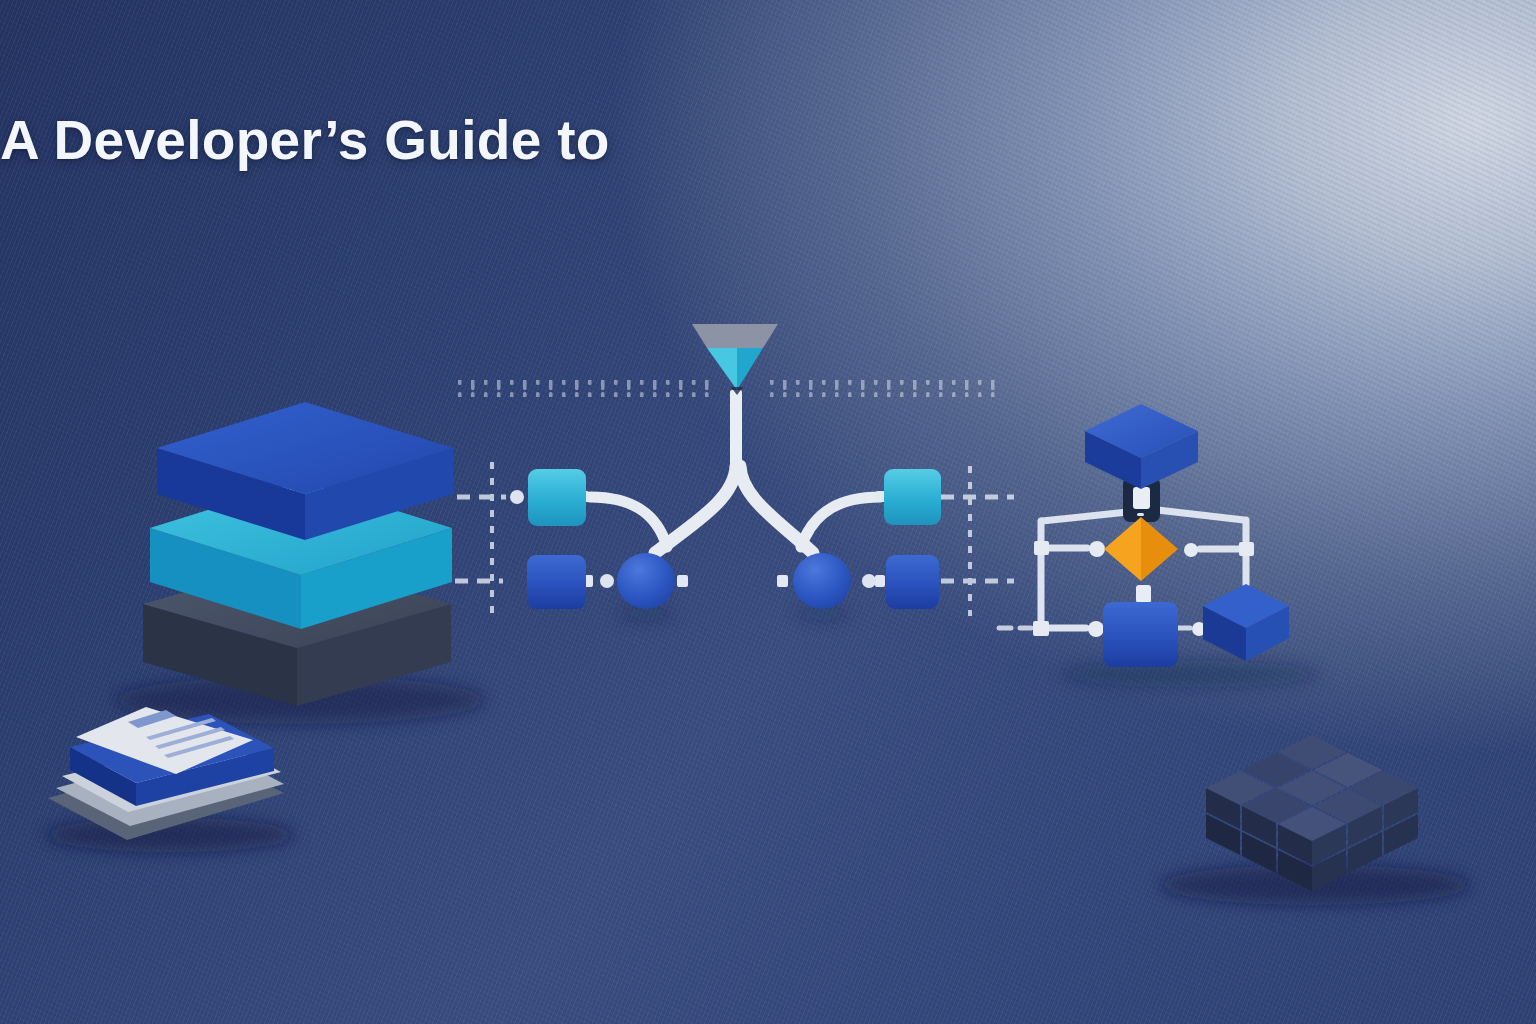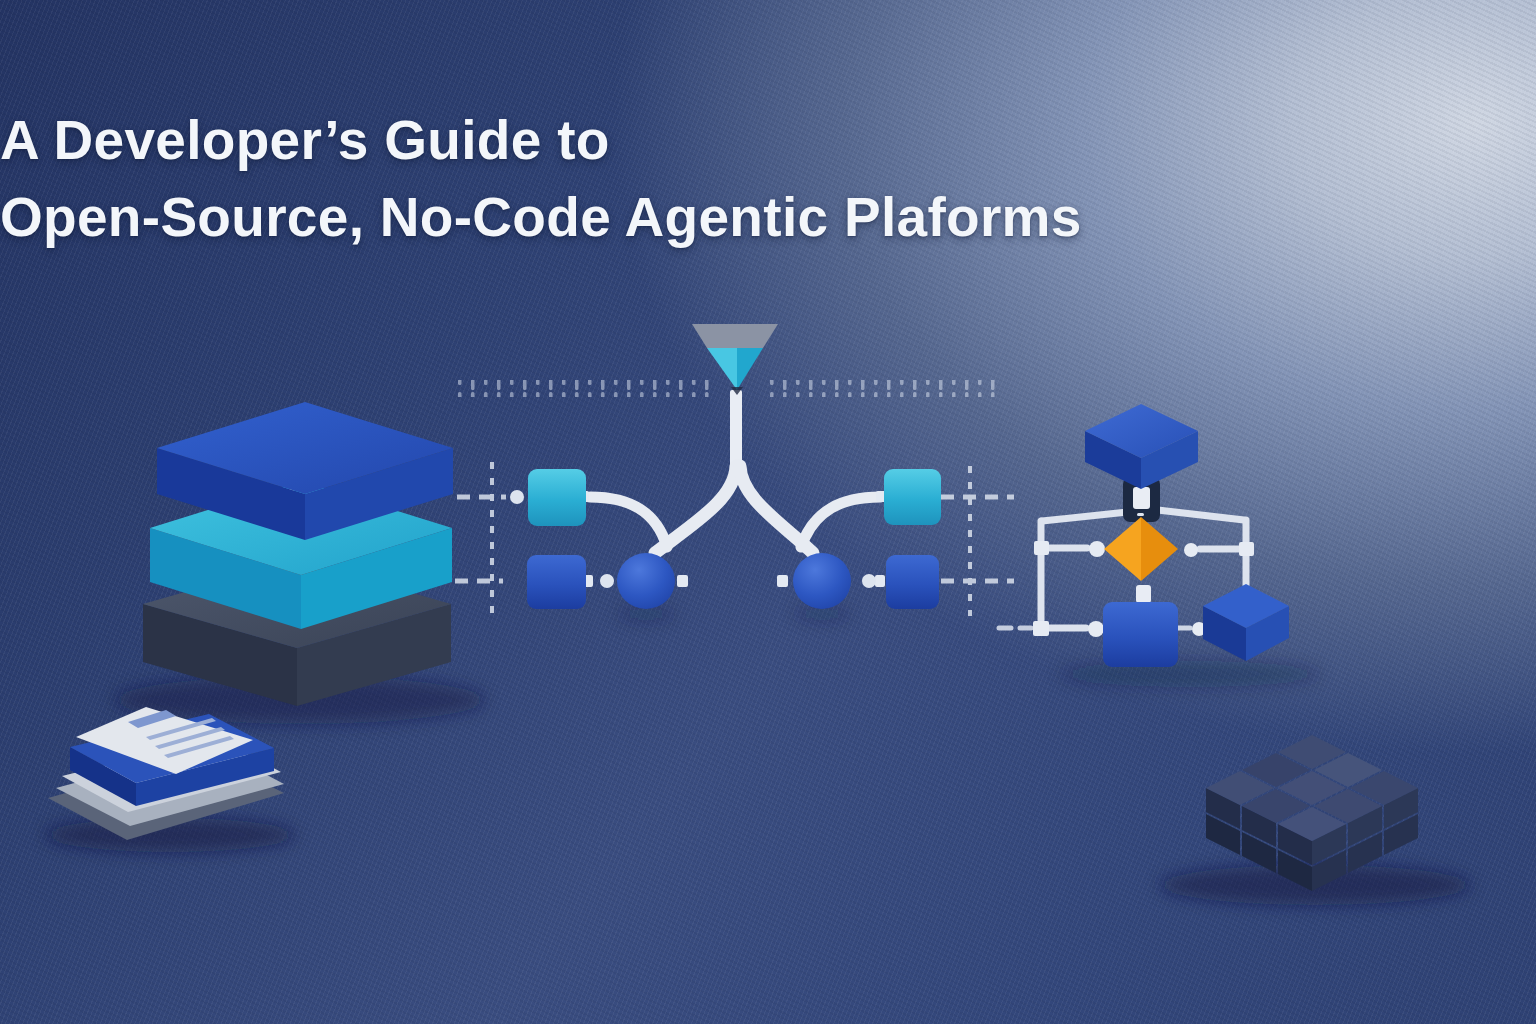--- a/index.html
+++ b/index.html
@@ -24,21 +24,20 @@
   svg.scene{position:absolute;left:0;top:0;}
 </style>
 </head>
 <body>
 
 <div class="stage">
   <div class="bg"></div>
 
   <div class="title">
     <div>A Developer’s Guide to</div>
-    <div>Open-Source, No-Code Agentic Plaforms</div>
   </div>
 
   <svg class="scene" width="1536" height="1024" viewBox="0 0 1536 1024">
     <defs>
       <linearGradient id="gradCyanSq" x1="0" y1="0" x2="0" y2="1">
         <stop offset="0" stop-color="#55cde6"></stop>
           <stop offset=".55" stop-color="#2aaed3"></stop>
           <stop offset="1" stop-color="#1e93bd"></stop>
       </linearGradient>
       <linearGradient id="gradBlueSq" x1="0" y1="0" x2="0" y2="1">

